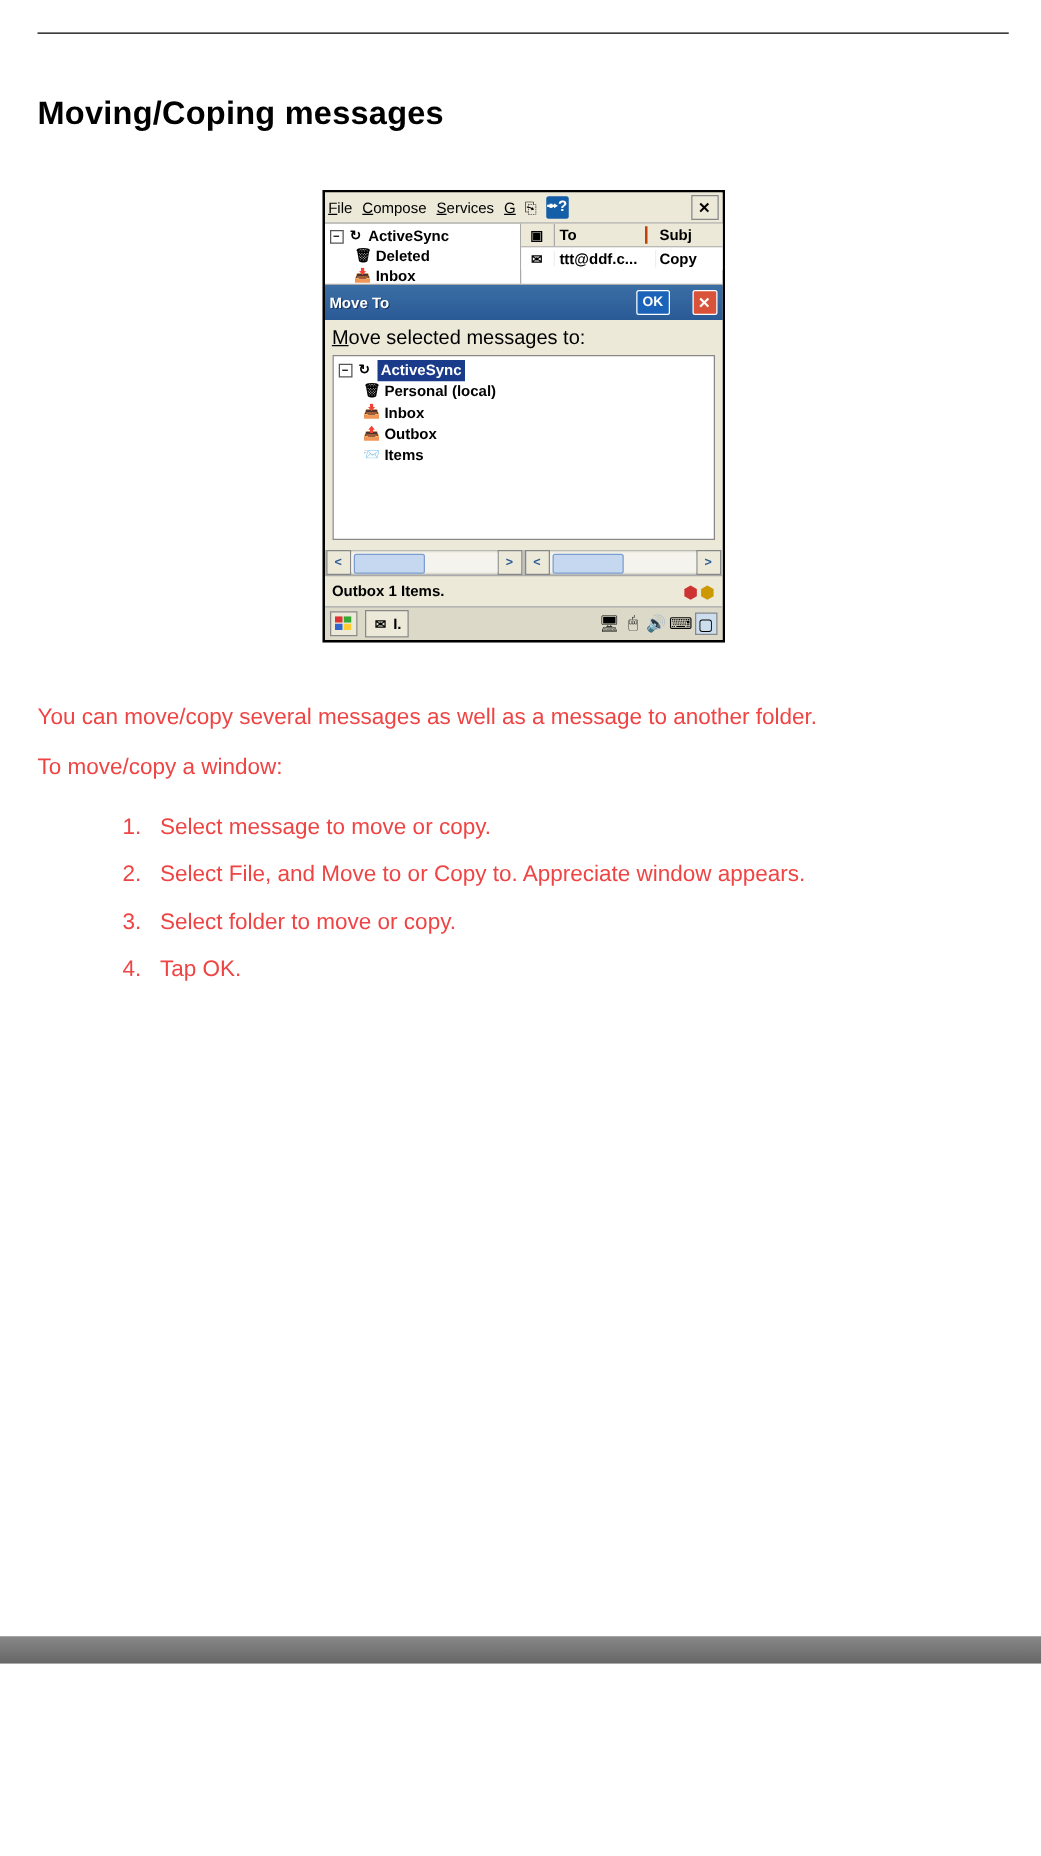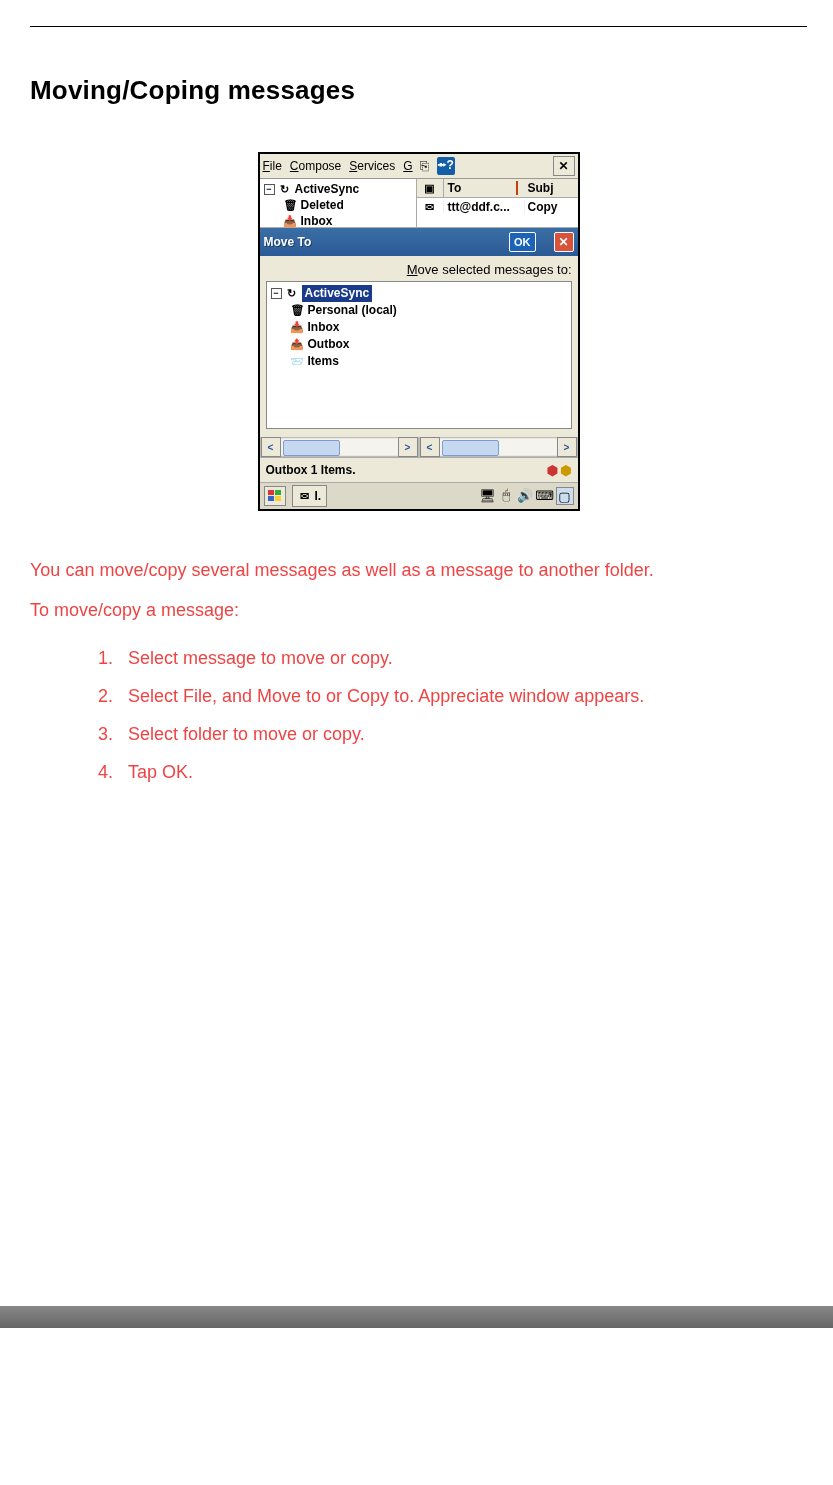--- a/index.html
+++ b/index.html
@@ -132,21 +132,21 @@
     background:#1a63b8;border:1px solid #fff;color:#fff;font-weight:700;
     font-size:11px;padding:0 4px;height:18px;display:inline-flex;align-items:center;border-radius:2px;
   }
   .x-btn {
     background:#d9533a;color:#fff;border:1px solid #fff;width:18px;height:18px;
     display:inline-flex;align-items:center;justify-content:center;font-weight:700;border-radius:2px;
   }
   .dlg-body {
     background:#ece9d8;padding:4px 6px 8px 6px;
   }
-  .dlg-label { font-size:13px; padding:2px 0 4px 0;text-align:right;}
+  .dlg-label { font-size:16px; padding:2px 0 4px 0;}
   .dlg-label u{text-decoration:underline;}
   .tree-box {
     background:#fff;border:1px solid #888;height:140px;padding:3px 4px;font-weight:700;font-size:12px;line-height:17px;
   }
   .sel {
     background:#1a3a8a;color:#fff;padding:0 3px;
   }
   
   .scroll-row {display:flex;background:#ece9d8;height:20px;}
   .hscroll {flex:1;display:flex;align-items:center;border:1px solid #bbb;margin:0;}
@@ -317,21 +317,21 @@
           <span class="tray-icon">🔊</span>
           <span class="tray-icon">⌨</span>
           <span class="tray-icon" style="border:1px solid #888;background:#cde;width:16px;">▢</span>
         </span>
       </div>
     </div>
   </div>
 
   <div class="body-text">
     <p>You can move/copy several messages as well as a message to another folder.</p>
-    <p>To move/copy a message:</p>
+    <p>To move/copy a window:</p>
     <ol class="steps">
       <li>Select message to move or copy.</li>
       <li>Select File, and Move to or Copy to. Appreciate window appears.</li>
       <li>Select folder to move or copy.</li>
       <li>Tap OK.</li>
     </ol>
   </div>
 </div>
 
 <div class="footer-band"></div>

